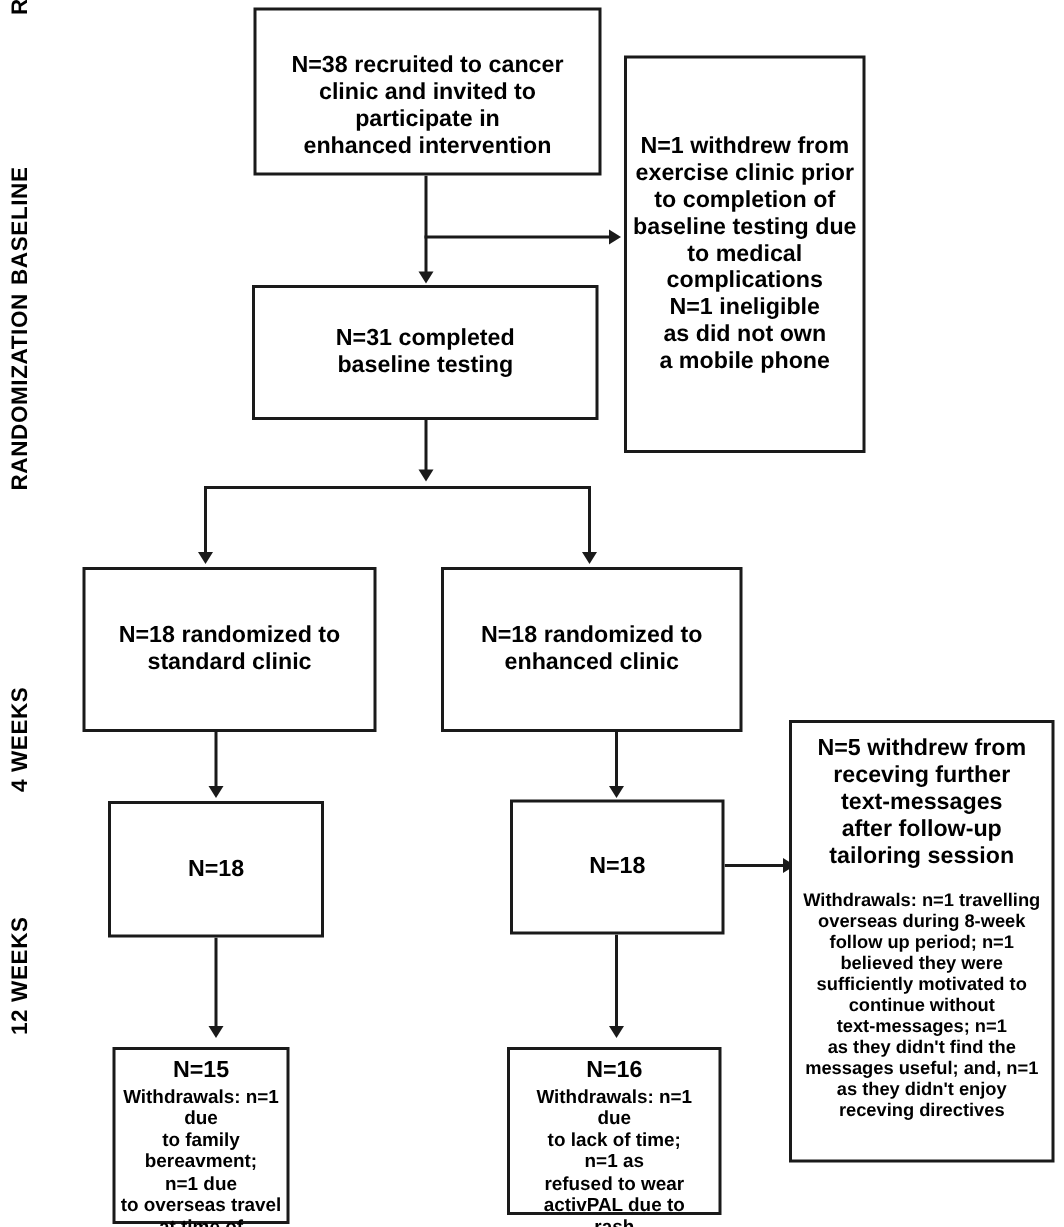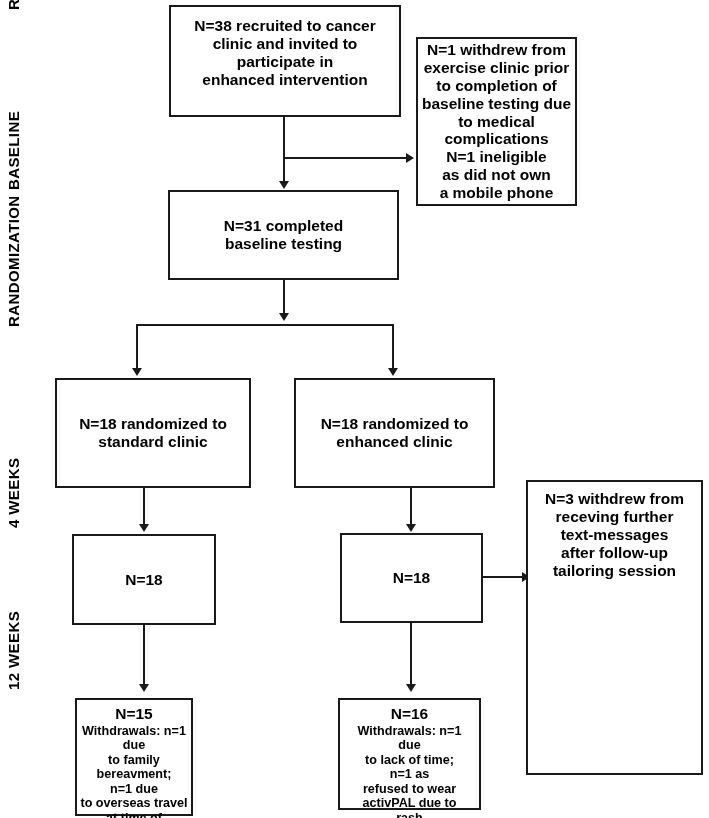--- a/index.html
+++ b/index.html
@@ -44,21 +44,21 @@
     font-weight: bold;
     line-height: 1.16;
     white-space: pre-line;
   }
   .node .sub {
     font-weight: bold;
     line-height: 1.15;
     white-space: pre-line;
   }
   
-  #node-recruit   { font-size: 15.5px; justify-content: flex-start; padding-top: 10px; }
+  #node-recruit   { font-size: 15.5px; justify-content: flex-start; padding-top: 28px; }
   #node-excluded  { font-size: 15.5px; justify-content: center; padding: 6px 4px; }
   #node-baseline  { font-size: 15.5px; justify-content: center; padding: 4px; }
   #node-rand-std  { font-size: 15.5px; justify-content: center; padding: 4px; }
   #node-rand-enh  { font-size: 15.5px; justify-content: center; padding: 4px; }
   #node-w4-std    { font-size: 15.5px; justify-content: center; }
   #node-w4-enh    { font-size: 15.5px; justify-content: center; }
   #node-withdraw4 { font-size: 15.5px; justify-content: flex-start; padding: 8px 6px 6px 6px; }
   #node-withdraw4 .sub { font-size: 12.2px; margin-top: 13px; }
   #node-w12-std   { font-size: 15.5px; justify-content: flex-start; padding: 5px 2px; }
   #node-w12-std .sub { font-size: 12.6px; margin-top: 1px; }
@@ -125,21 +125,21 @@
   <div class="vline" style="left:410px; top:623px; height:62px;"></div>
   <div class="arrow-down" style="left:406px; top:684px;"></div>
 
   <div class="node" id="node-recruit" style="left:169px; top:5px; width:232px; height:112px;">
     <div class="head">N=38 recruited to cancer
 clinic and invited to
 participate in
 enhanced intervention</div>
   </div>
 
-  <div class="node" id="node-excluded" style="left:416px; top:37px; width:161px; height:169px;text-align:center;">
+  <div class="node" id="node-excluded" style="left:416px; top:37px; width:161px; height:265px;text-align:center;">
     <div class="head">N=1 withdrew from
 exercise clinic prior
 to completion of
 baseline testing due
 to medical
 complications
 N=1 ineligible
 as did not own
 a mobile phone</div>
   </div>
@@ -161,25 +161,36 @@
 
   <div class="node" id="node-w4-std" style="left:72px; top:534px; width:144px; height:91px;">
     <div class="head">N=18</div>
   </div>
 
   <div class="node" id="node-w4-enh" style="left:340px; top:533px; width:143px; height:90px;">
     <div class="head">N=18</div>
   </div>
 
   <div class="node" id="node-withdraw4" style="left:526px; top:480px; width:177px; height:295px;">
-    <div class="head">N=3 withdrew from
+    <div class="head">N=5 withdrew from
 receving further
 text-messages
 after follow-up
 tailoring session</div>
+    <div class="sub">Withdrawals: n=1 travelling
+overseas during 8-week
+follow up period; n=1
+believed they were
+sufficiently motivated to
+continue without
+text-messages; n=1
+as they didn't find the
+messages useful; and, n=1
+as they didn't enjoy
+receving directives</div>
   </div>
 
   <div class="node" id="node-w12-std" style="left:75px; top:698px; width:118px; height:118px;">
     <div class="head">N=15</div>
     <div class="sub">Withdrawals: n=1 due
 to family bereavment;
 n=1 due
 to overseas travel
 at time of assessment;
 n=1 due to lack of time</div>

